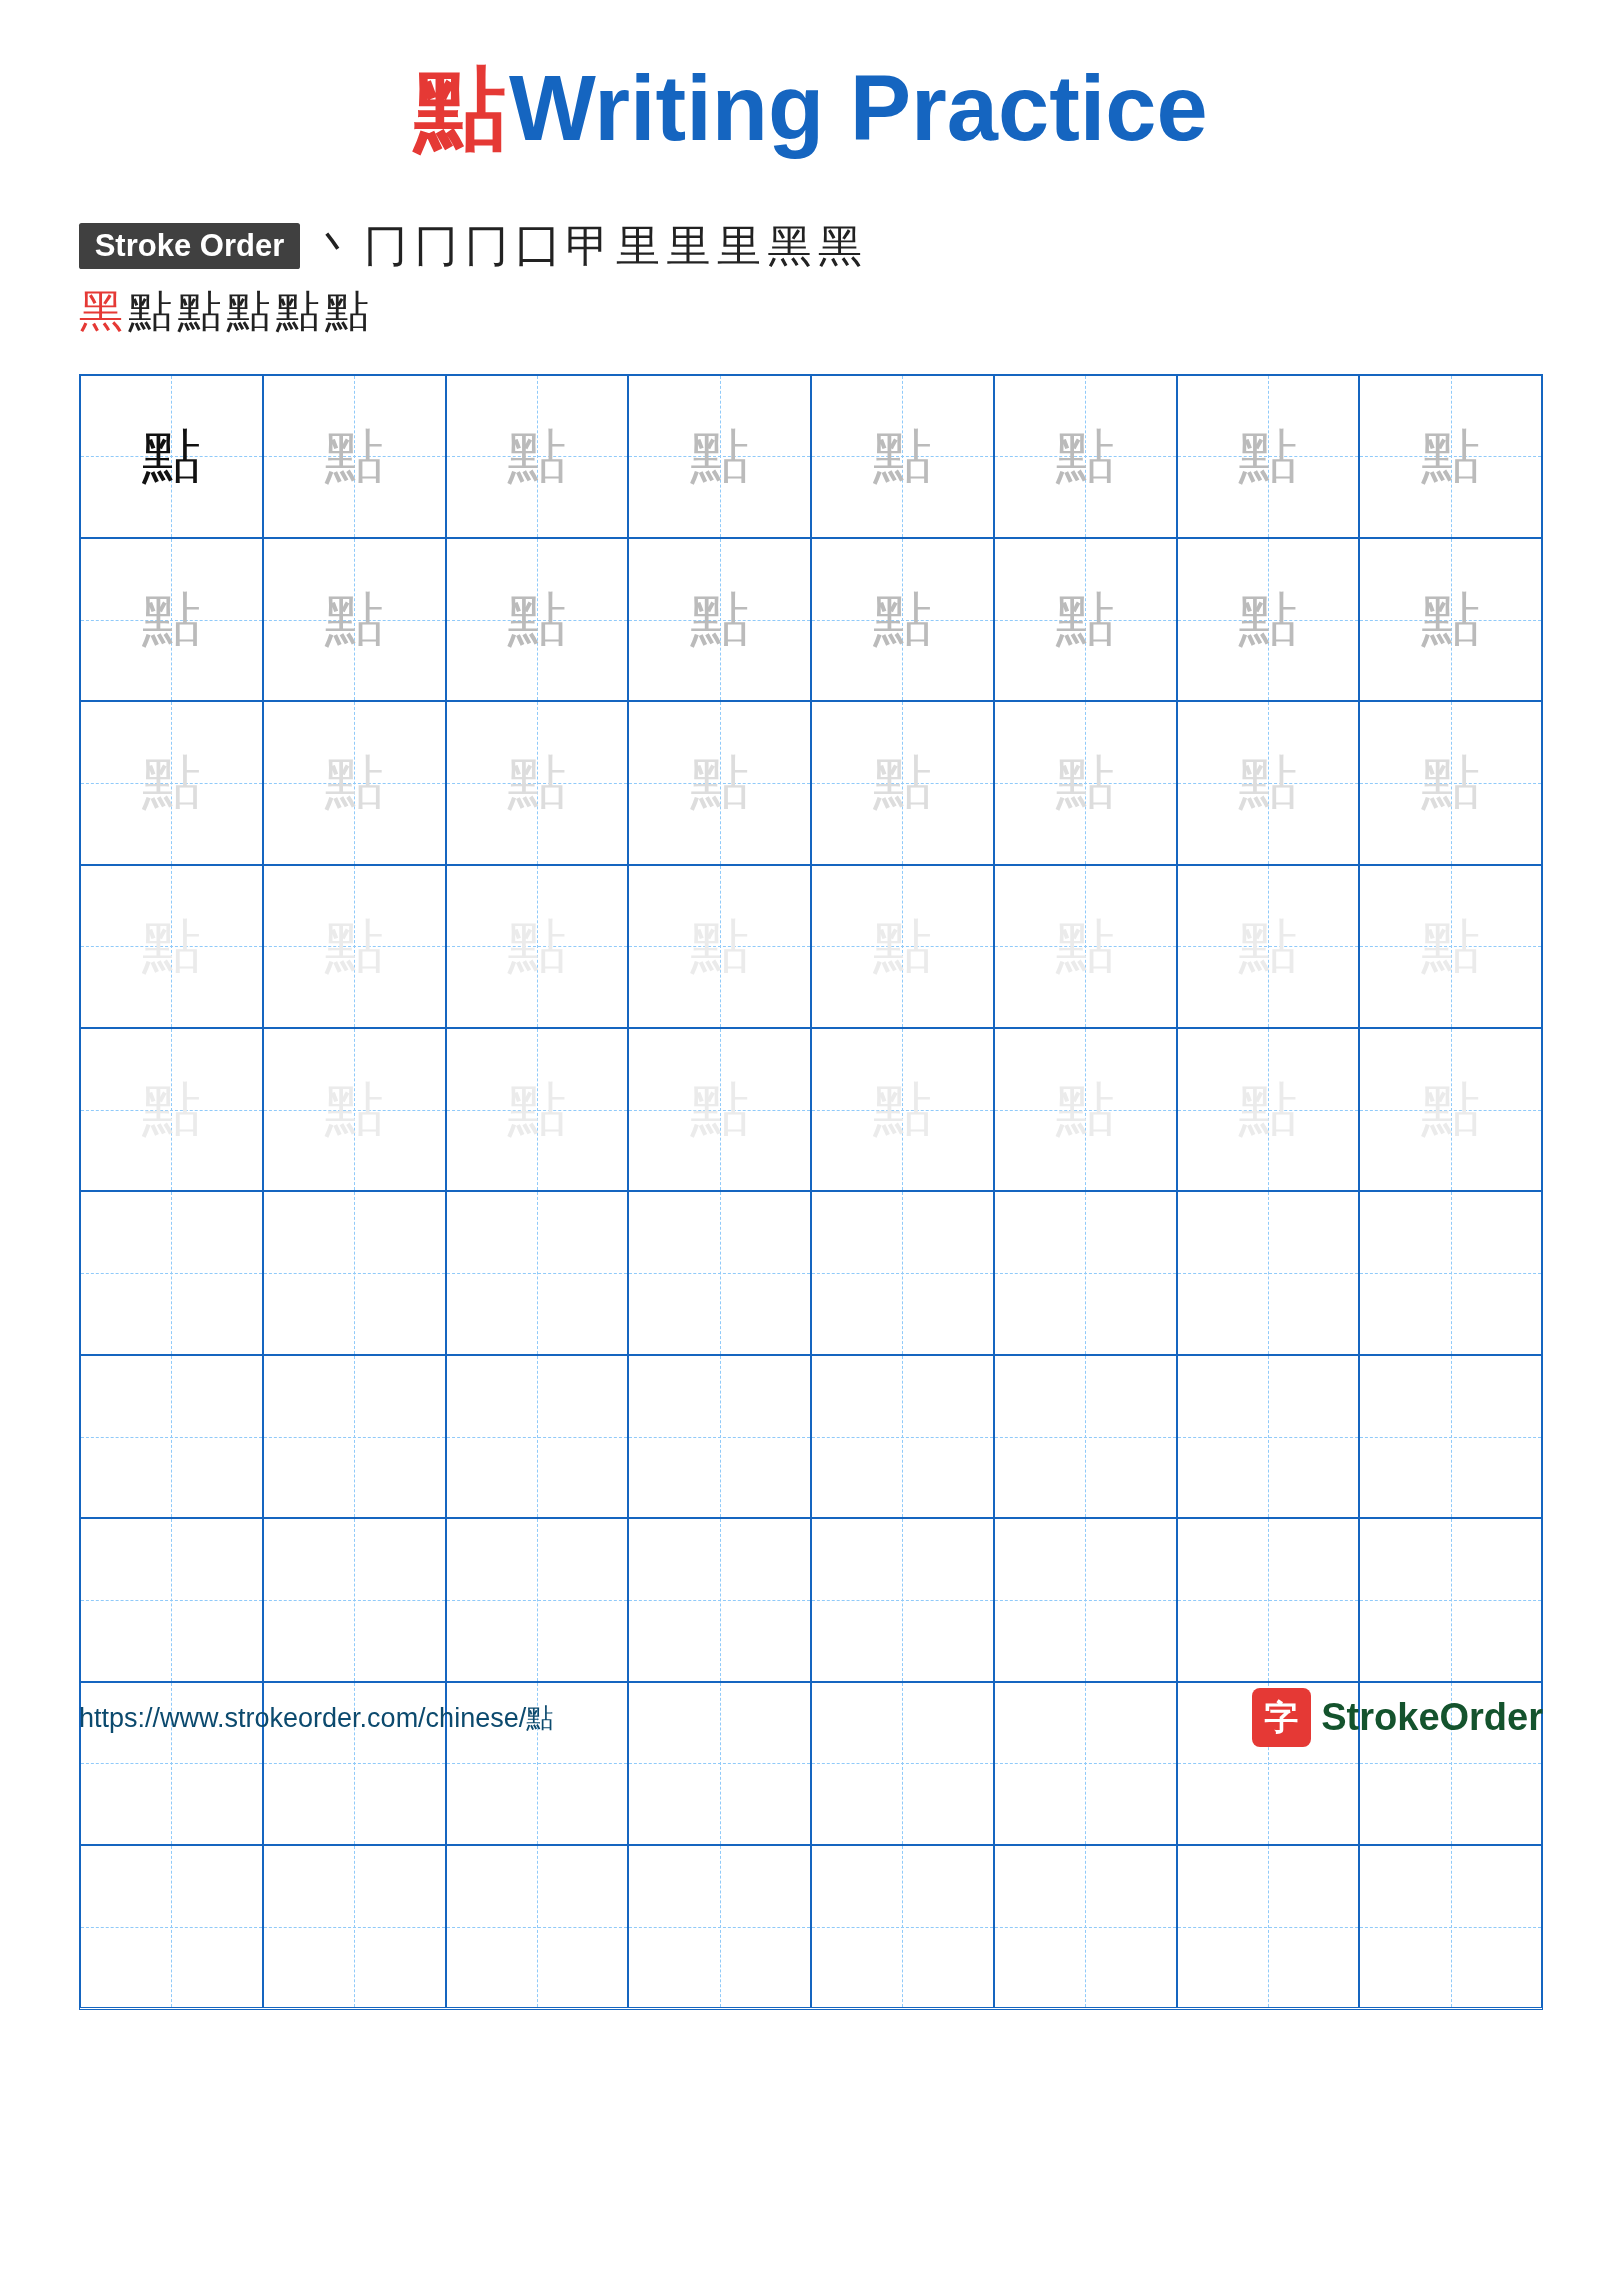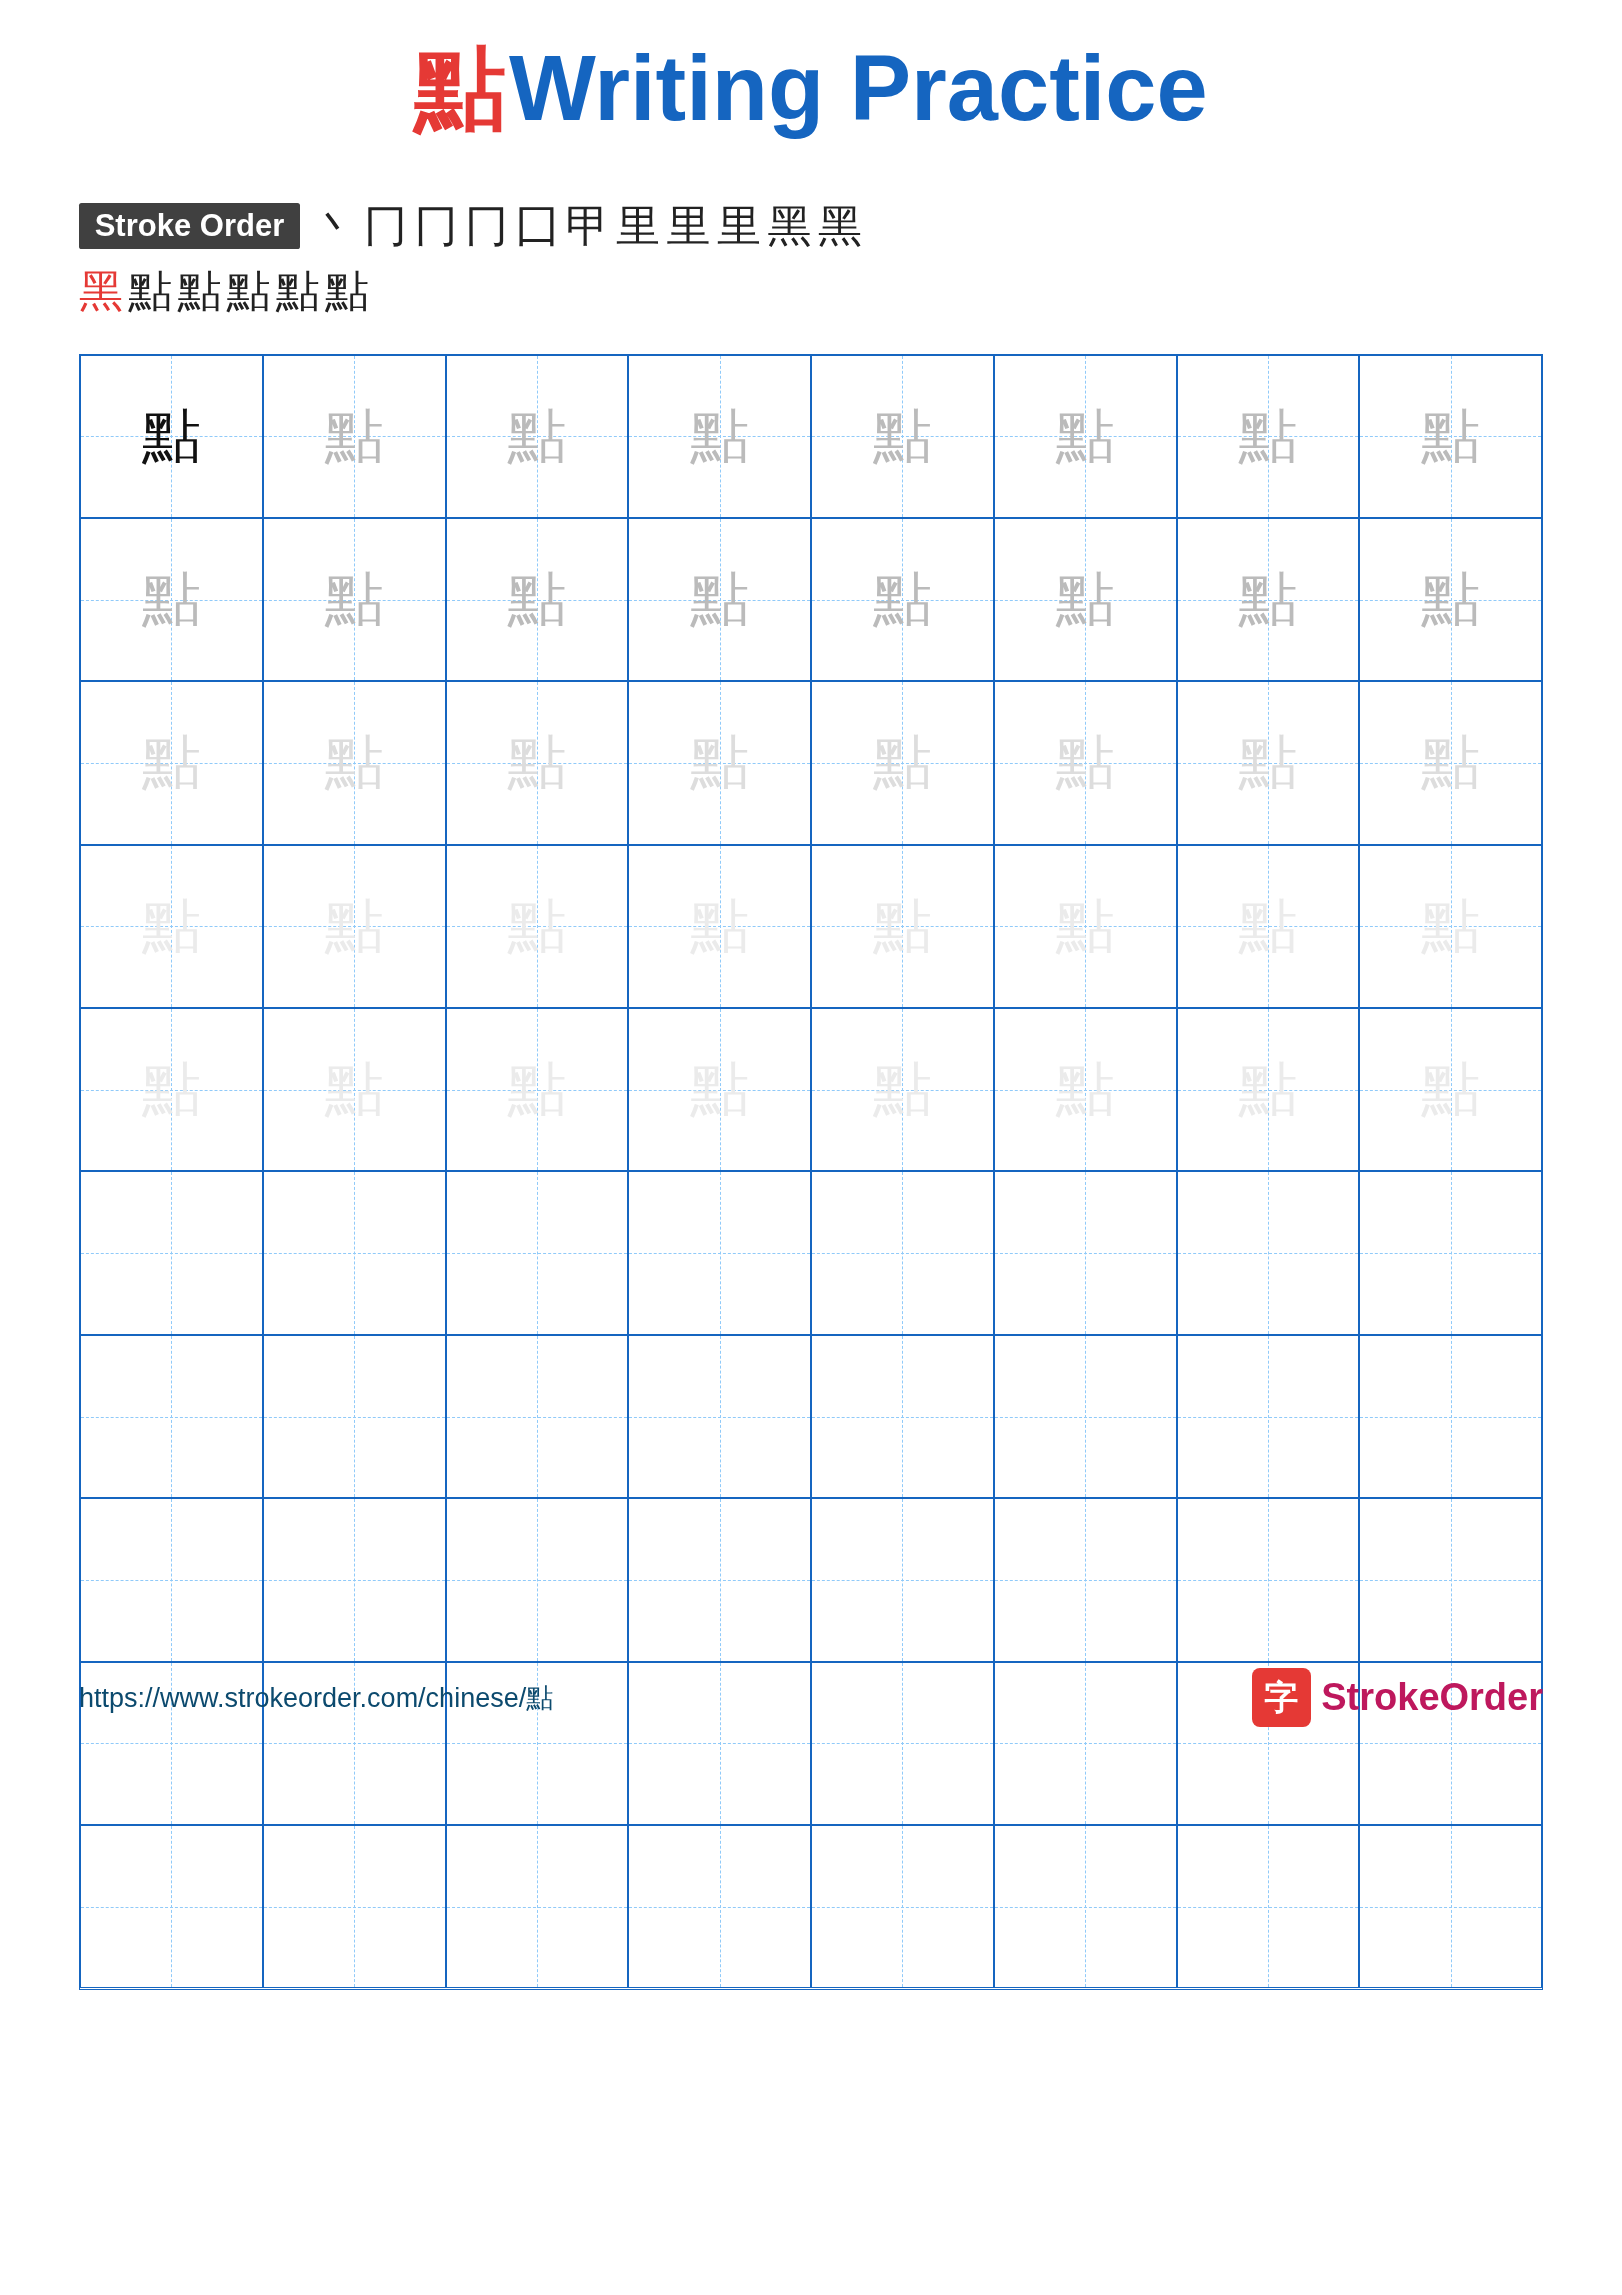--- a/index.html
+++ b/index.html
@@ -11,20 +11,21 @@
       font-family: serif;
       position: relative;
       overflow: hidden;
     }
 
     .page {
       width: 1622px;
       height: 1766px;
       padding: 27px 79px;
       position: relative;
+      margin-top: 20px;
     }
 
     
     .title-area {
       text-align: center;
       margin-bottom: 39px;
     }
 
     .title-char {
       color: #e53935;
@@ -186,21 +187,21 @@
       display: flex;
       align-items: center;
       justify-content: center;
       color: white;
       font-size: 34px;
       font-weight: bold;
       font-family: serif;
     }
 
     .brand-name {
-      color: #be185d;
+      color: #14532d;
       font-family: Arial, sans-serif;
       font-size: 38px;
       font-weight: bold;
     }
 
     
     .stroke-char-red {
       color: #e53935;
       font-size: 44px;
       font-family: serif;

